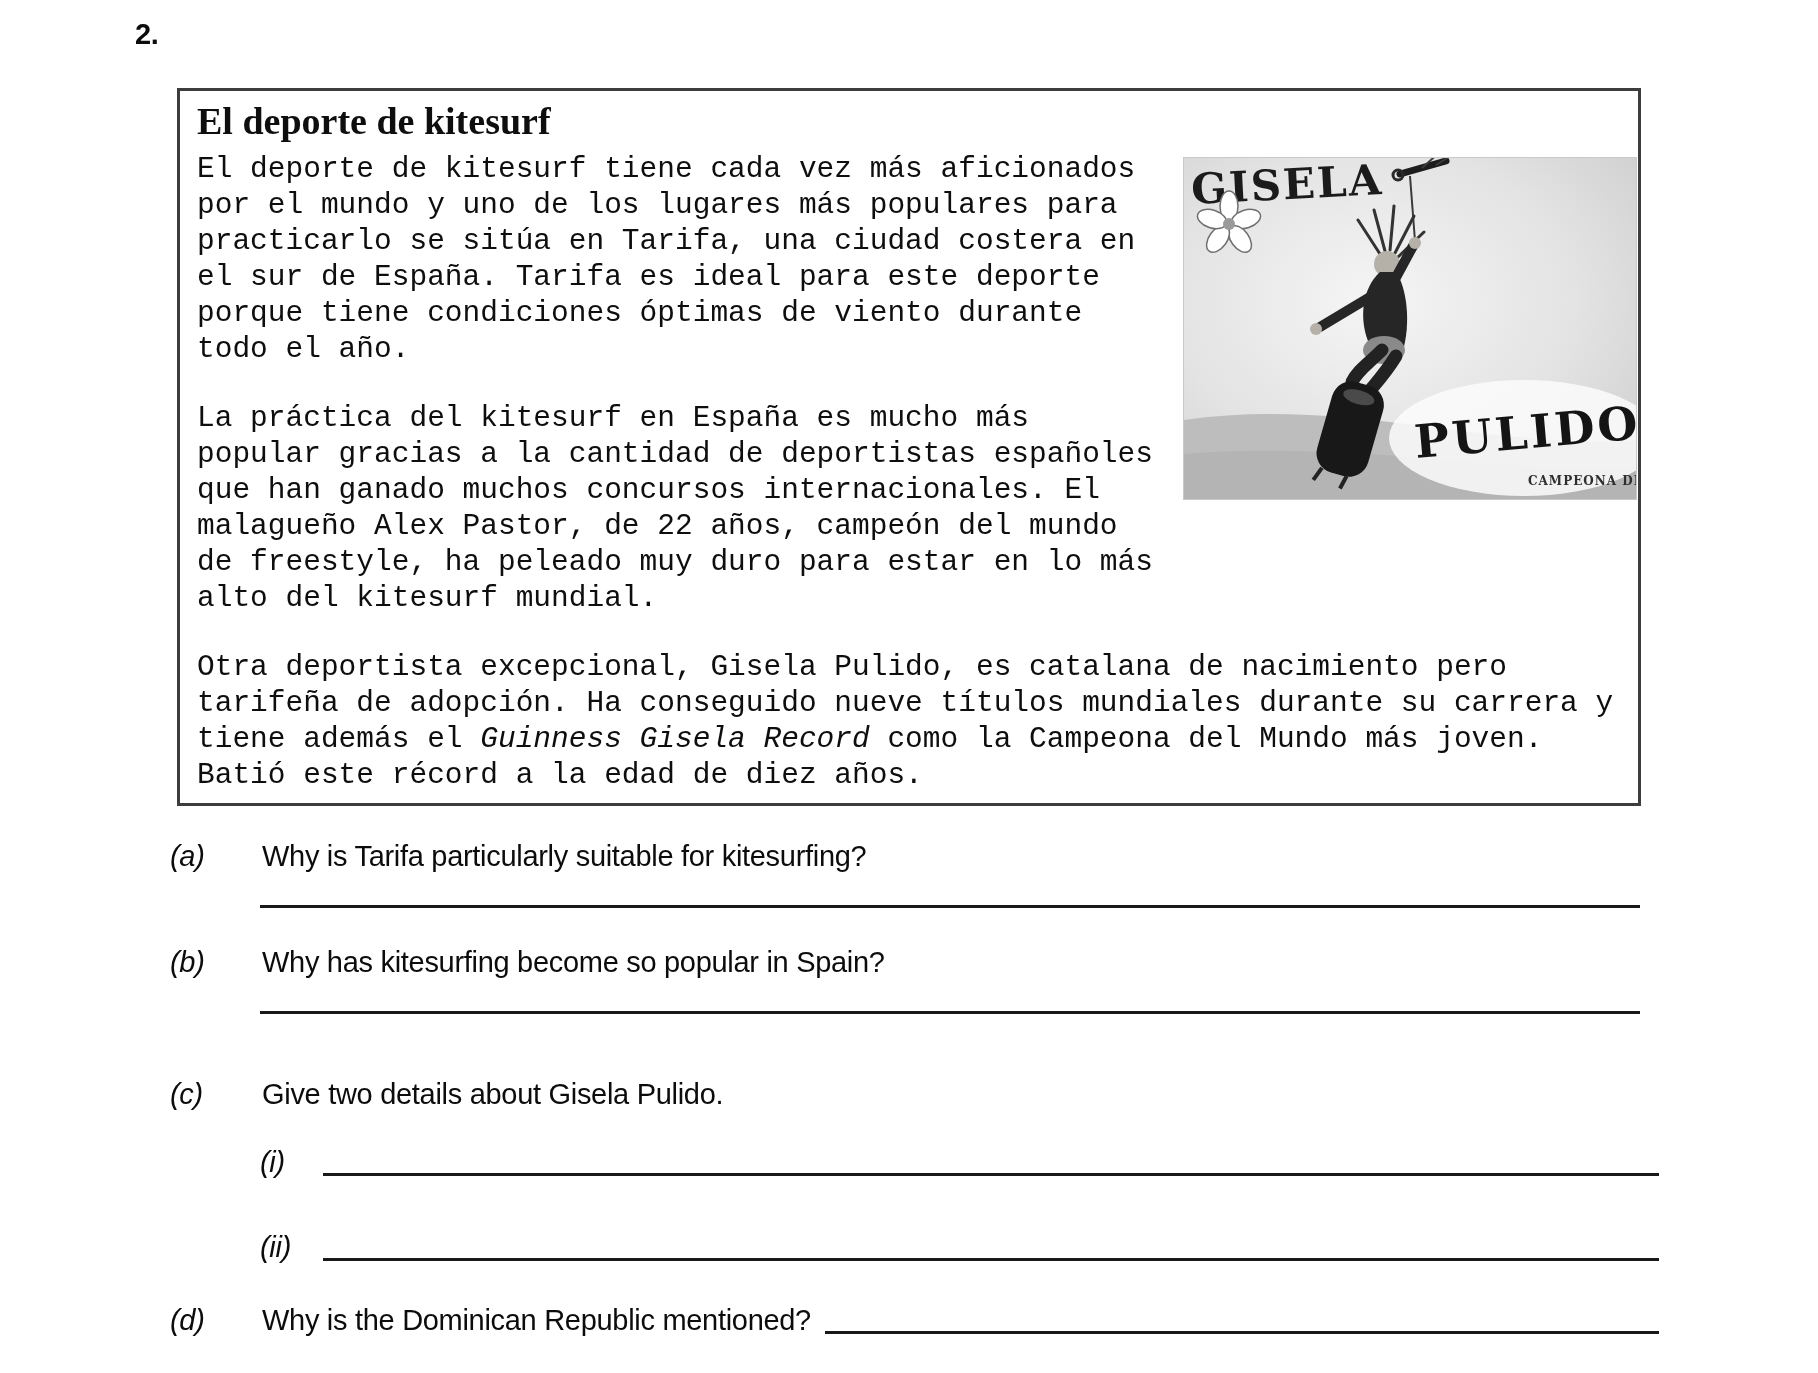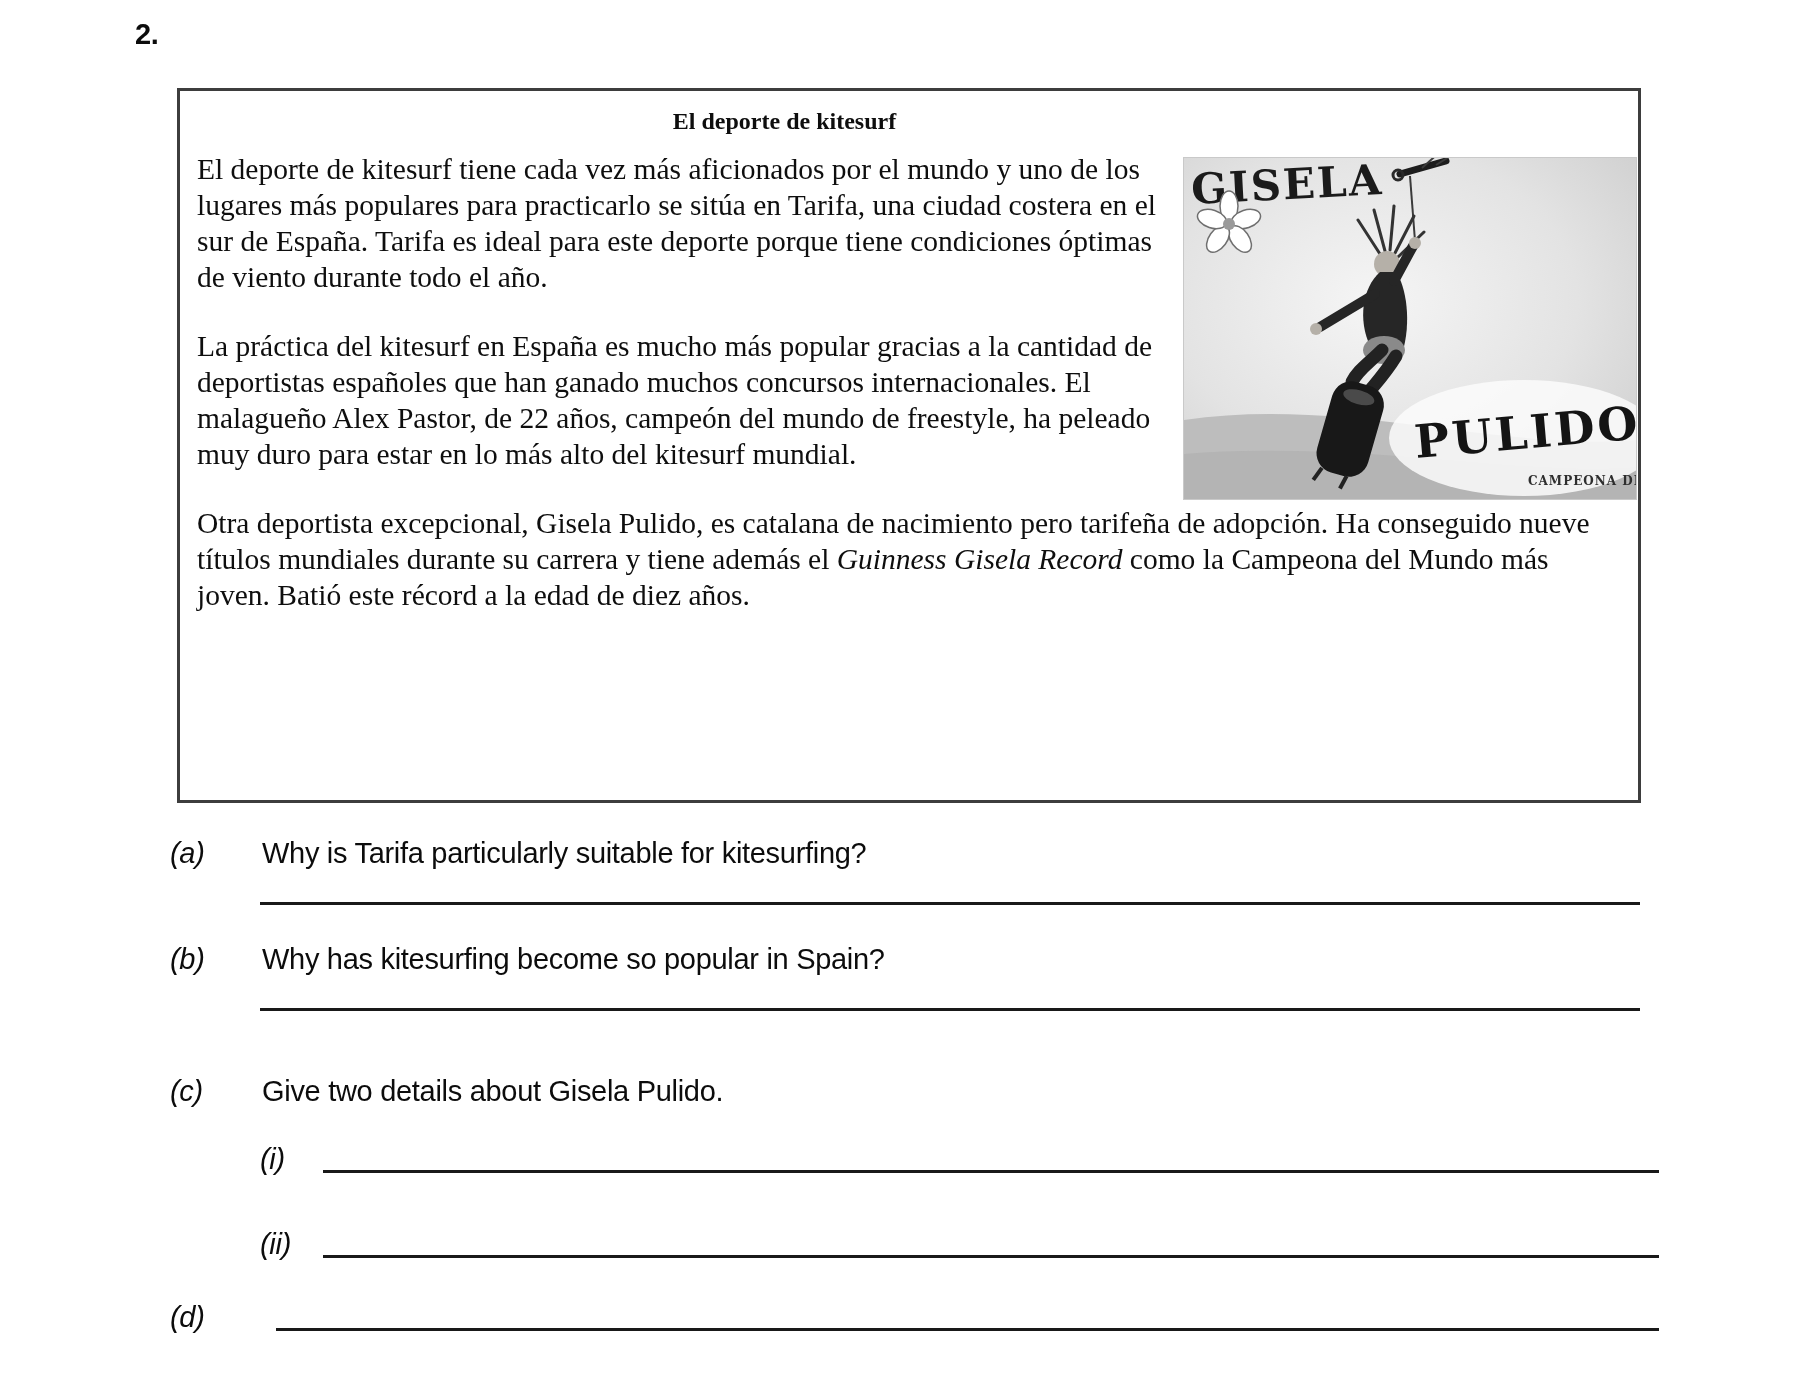--- a/index.html
+++ b/index.html
@@ -34,27 +34,26 @@
     width:1464px;
     min-height:715px;
     border:3px solid #3d3d3d;
     padding:8px 16px 10px 17px;
     font-family:"Liberation Serif", serif;
     font-size:29.5px;
     line-height:36px;
     color:#0e0e0e;
   }
   .passage-title {
-    text-align:center;
     font-weight:bold;
-    font-size:24px;
+    font-size:38px;
     line-height:44px;
     margin:0 250px 8px 0;
   }
-  .passage-box p { margin:0 0 33px 0; }
+  .passage-box p { margin:0 0 33px 0;font-family:Liberation Mono, monospace; }
   .passage-box p:last-child { margin-bottom:0; }
   p.narrow { width:970px; }
   .ital { font-style:italic; }
 
   .photo-frame {
     position:absolute;
     top:67px; right:2px;
     width:452px; height:341px;
     outline:1px solid #c9c9c9;
   }
@@ -215,16 +214,17 @@
     <div class="q-fill-line"></div>
   </div>
 
   <div class="sub-row row-ii">
     <div class="sub-label">(ii)</div>
     <div class="q-fill-line"></div>
   </div>
 
   <div class="q-row row-d">
     <div class="q-label">(d)</div>
+    <div class="q-text-inline">Why is the Dominican Republic mentioned?</div>
     <div class="q-fill-line d-fill"></div>
   </div>
 
 </div>
 
 </body></html>

